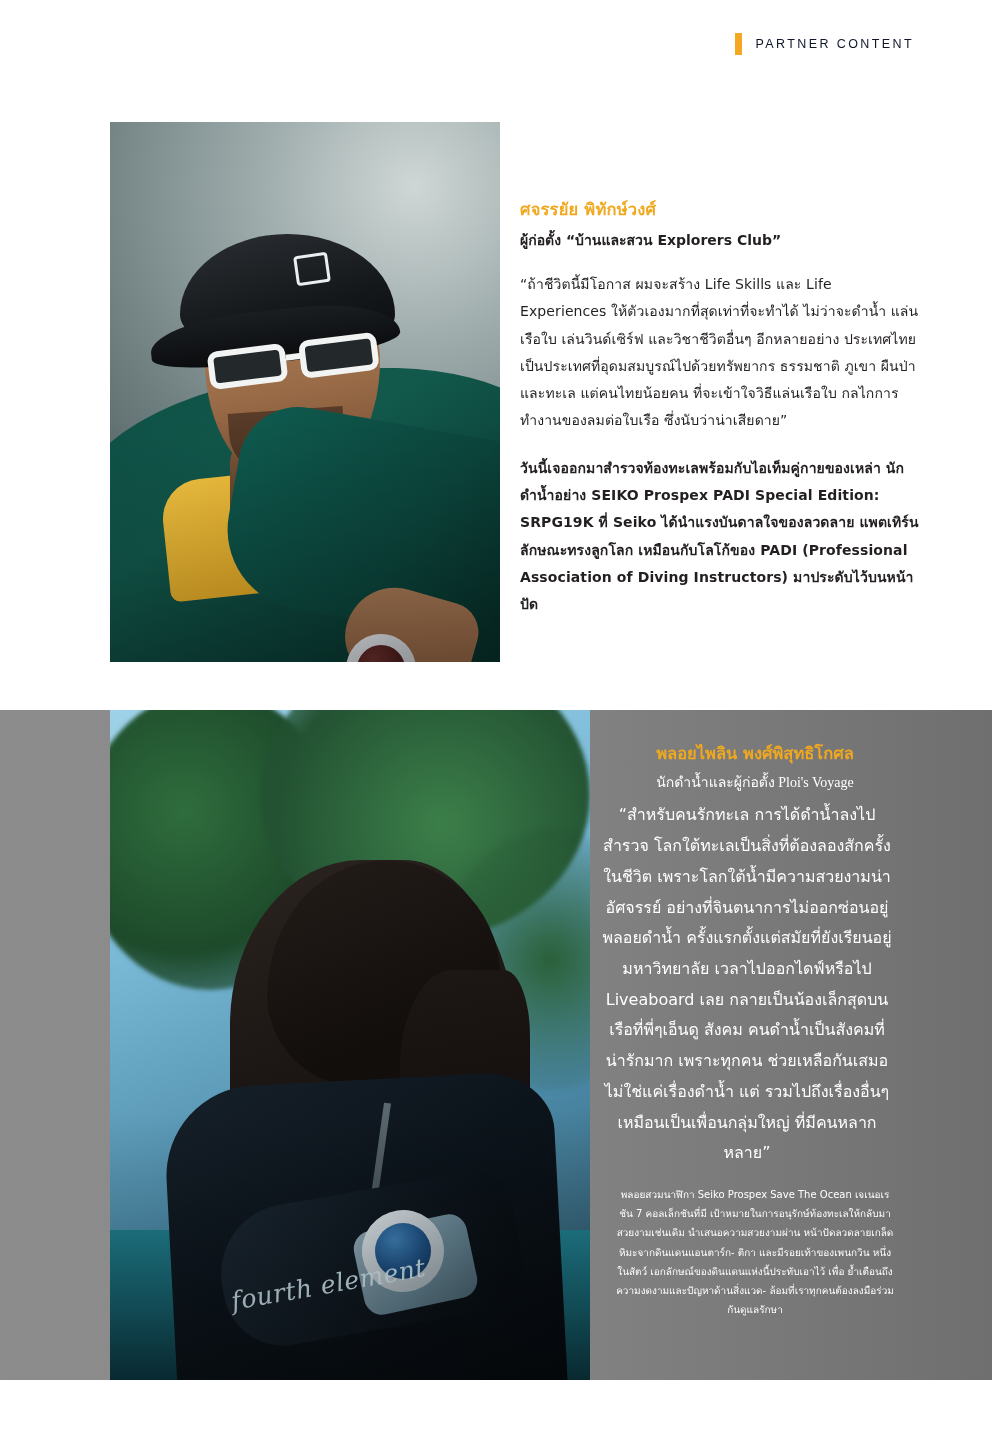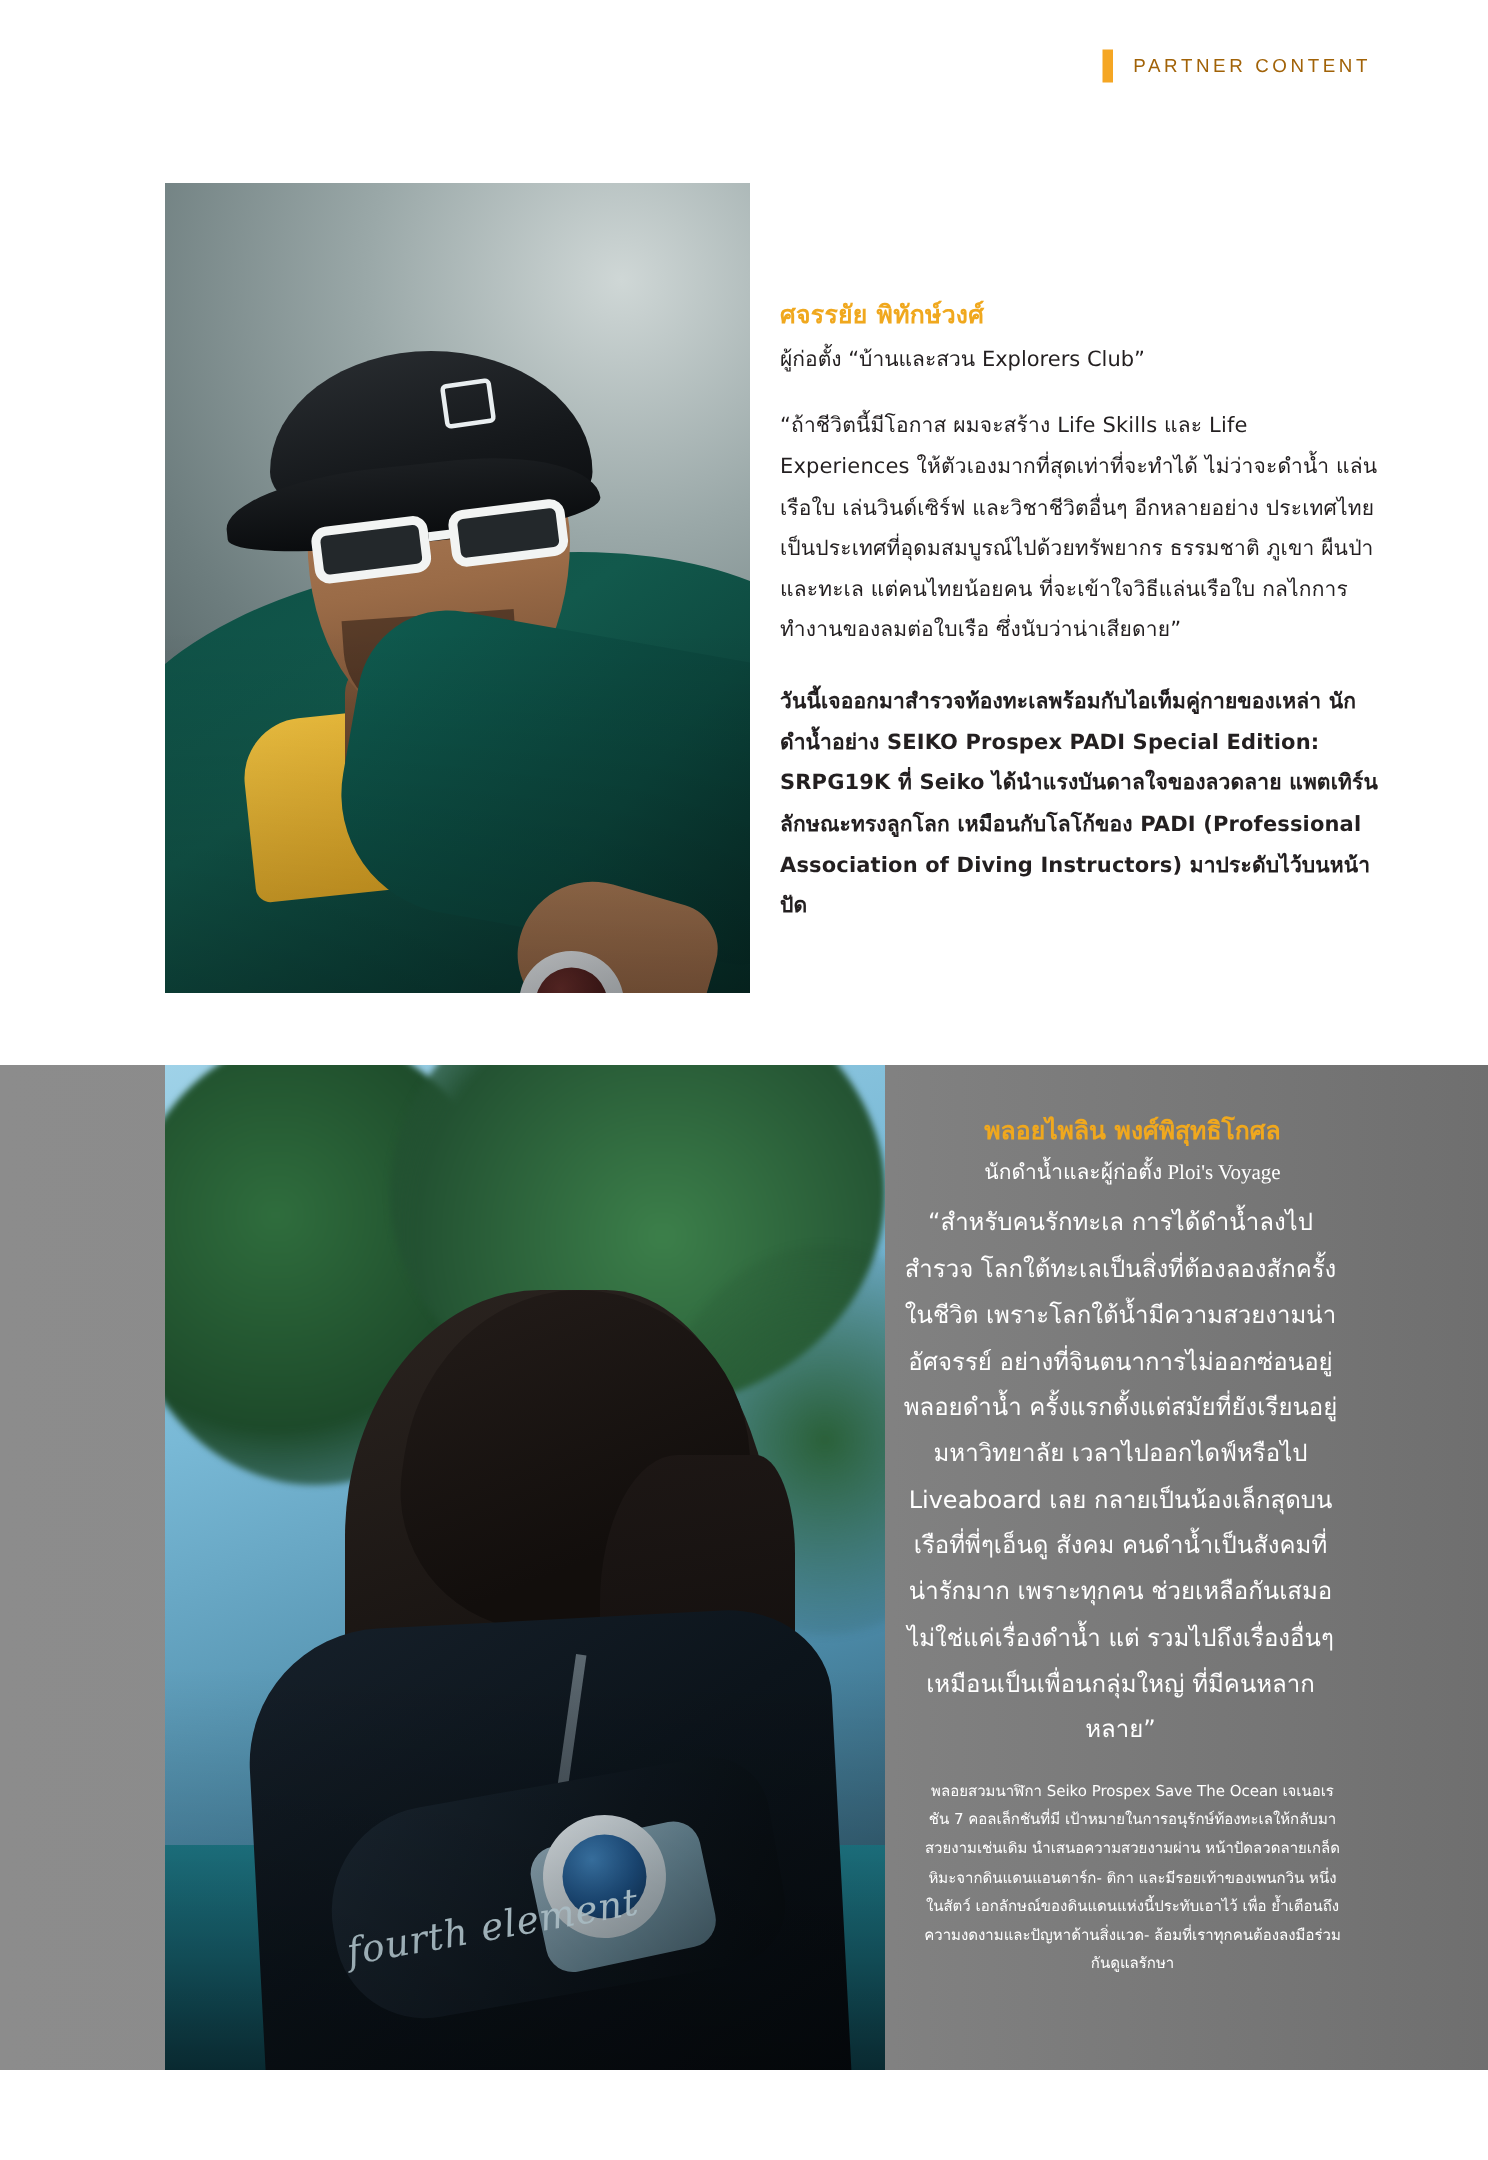--- a/index.html
+++ b/index.html
@@ -26,21 +26,21 @@
     gap: 14px;
   }
   .header-bar {
     width: 7px;
     height: 22px;
     background: #f5a623;
   }
   .header-label {
     font-size: 12.5px;
     letter-spacing: 2.4px;
-    color: #a16207;
+    color: #0f172a;
     font-family: "Liberation Sans", sans-serif;
   }
 
   
   .top-photo {
     position: absolute;
     left: 110px;
     top: 122px;
     width: 390px;
     height: 540px;
@@ -206,21 +206,21 @@
   }
   .name-th {
     font-size: 16.5px;
     color: #f0a81e;
     font-weight: bold;
     letter-spacing: 0.2px;
     margin: 0 0 8px 0;
   }
   .role-line {
     font-size: 14px;
-    font-weight: normal;
+    font-weight: bold;
     margin: 0 0 20px 0;
     line-height: 1.5;
   }
   .quote-block {
     font-size: 14px;
     line-height: 1.95;
     margin: 0 0 20px 0;
     letter-spacing: 0.1px;
   }
   .bold-block {

